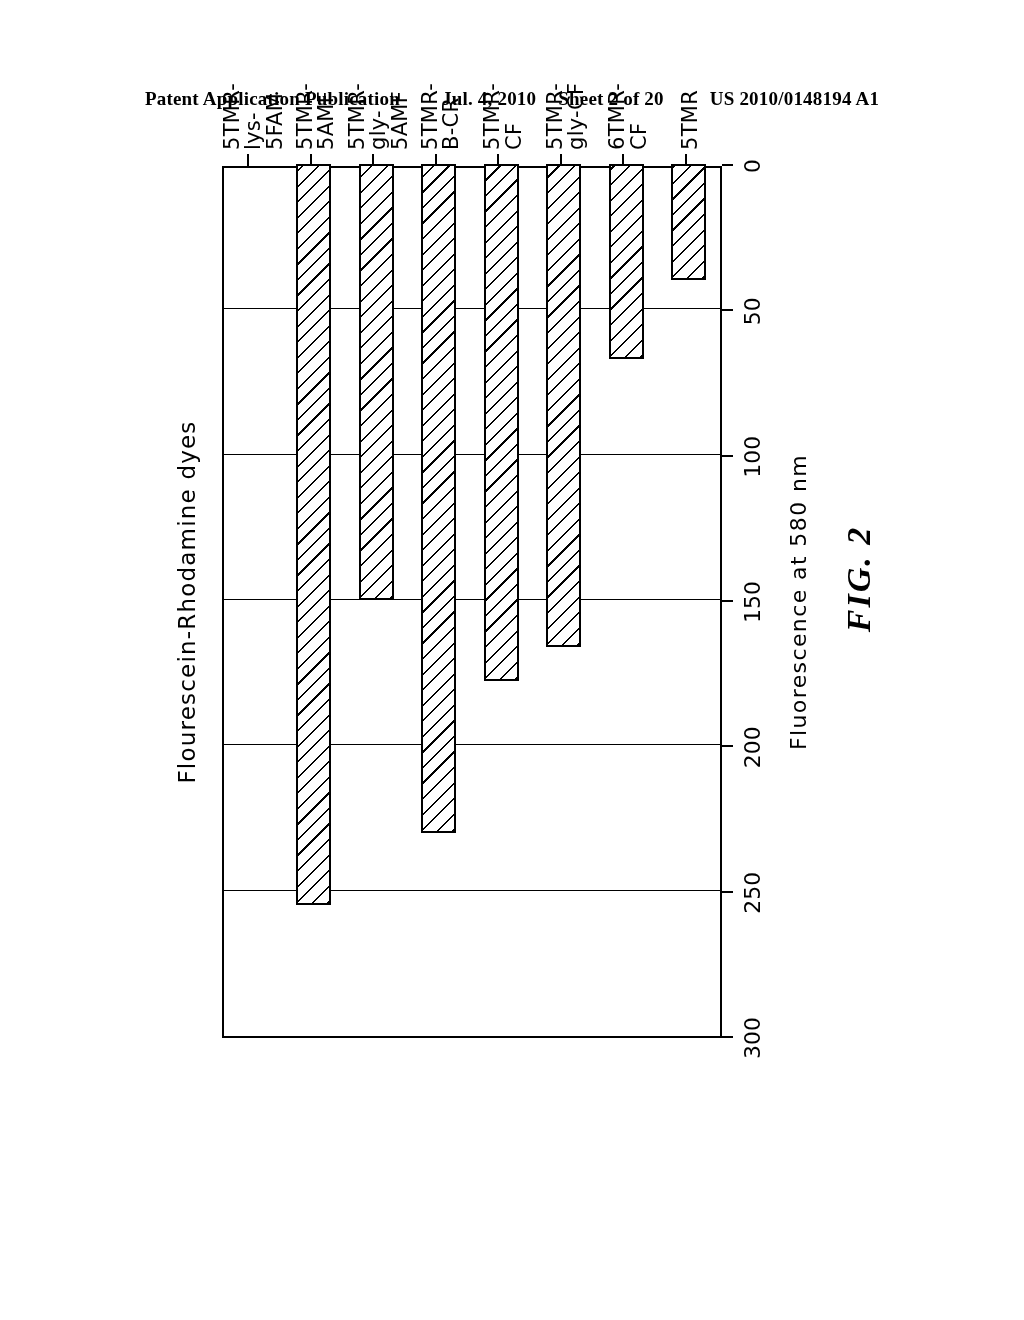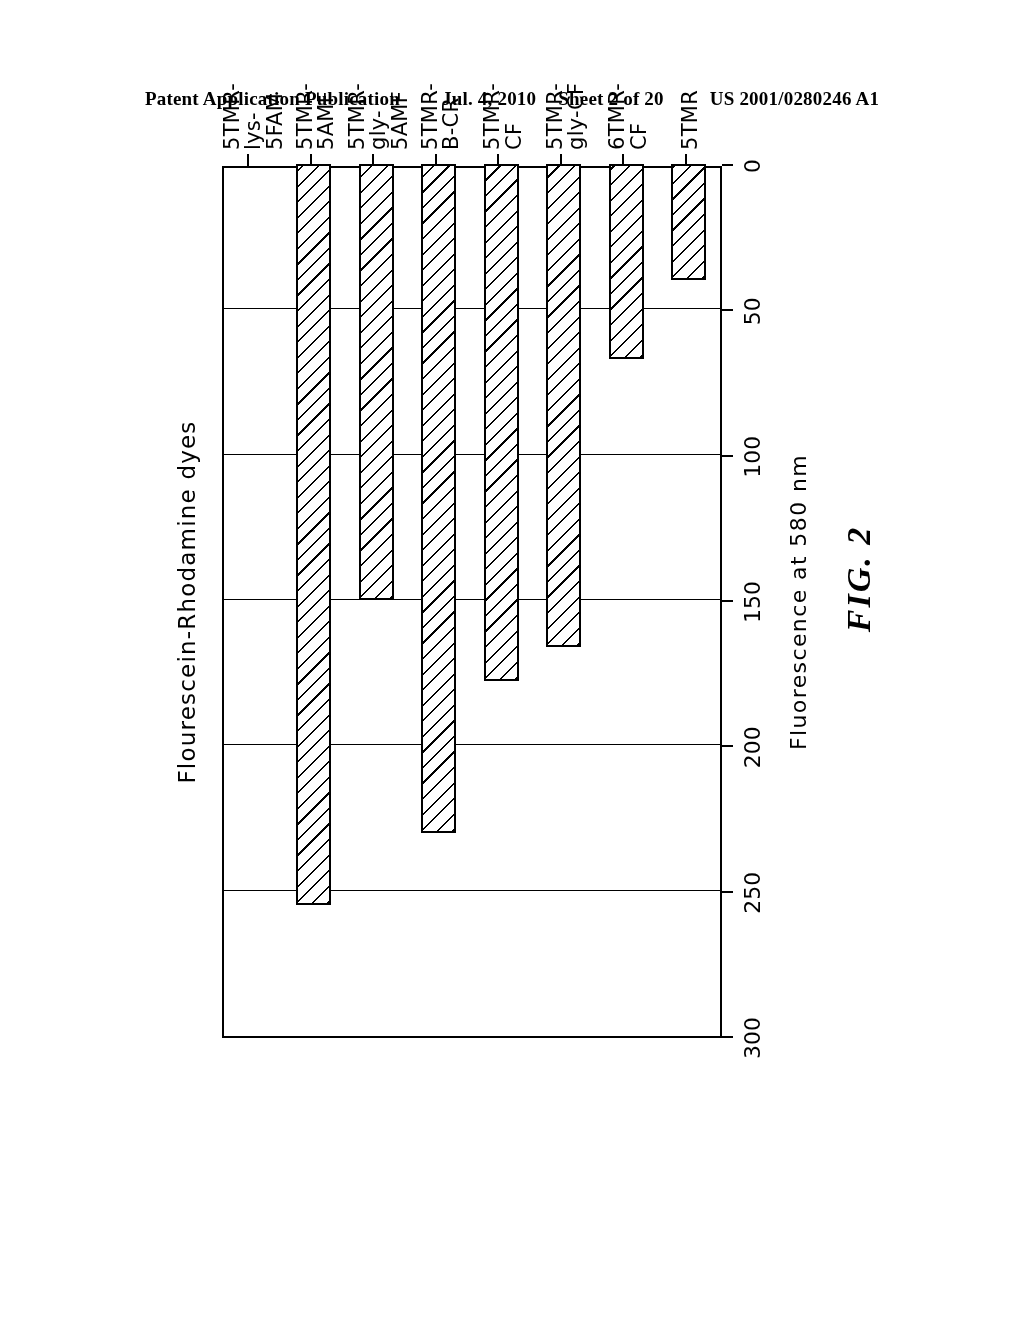--- a/index.html
+++ b/index.html
@@ -171,21 +171,21 @@
 </head>
 <body>
 
 <div id="patent-header">
   <span class="hdr-seg">Patent Application Publication</span>
   <span class="hdr-gap-lg"></span>
   <span class="hdr-seg">Jul. 4, 2010</span>
   <span class="hdr-gap-md"></span>
   <span class="hdr-seg">Sheet 2 of 20</span>
   <span class="hdr-gap-xl"></span>
-  <span class="hdr-seg">US 2001/0280246 A1</span>
+  <span class="hdr-seg">US 2010/0148194 A1</span>
 </div>
 
 <div id="figure-area">
 
   <div id="chart-rotor">
     <div class="chart-wrap">
 
       <div class="chart-title">Flourescein-Rhodamine dyes</div>
 
       <div class="plot-frame">

